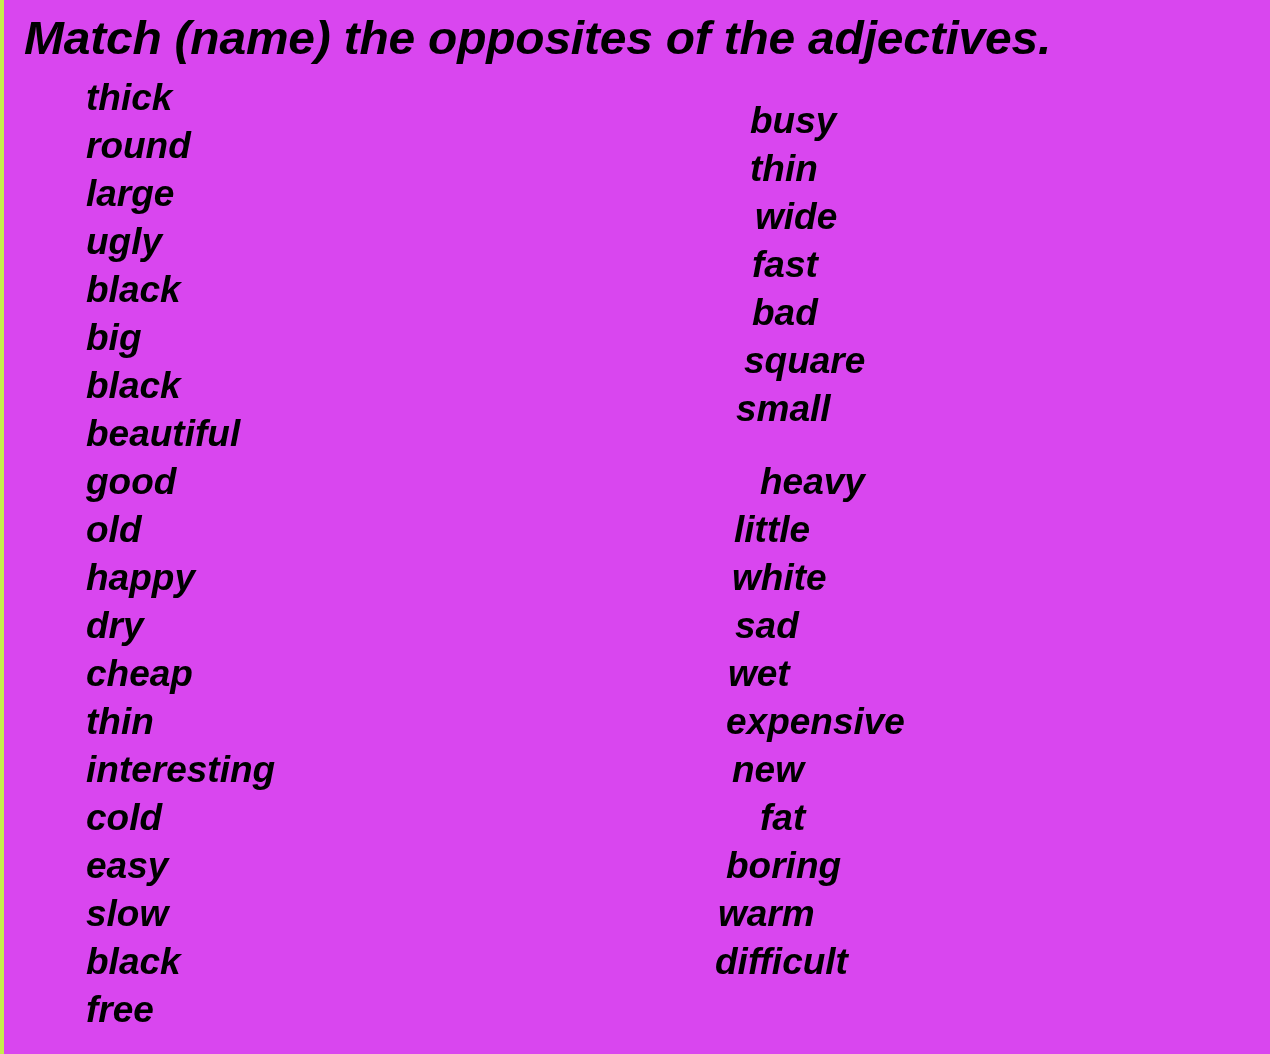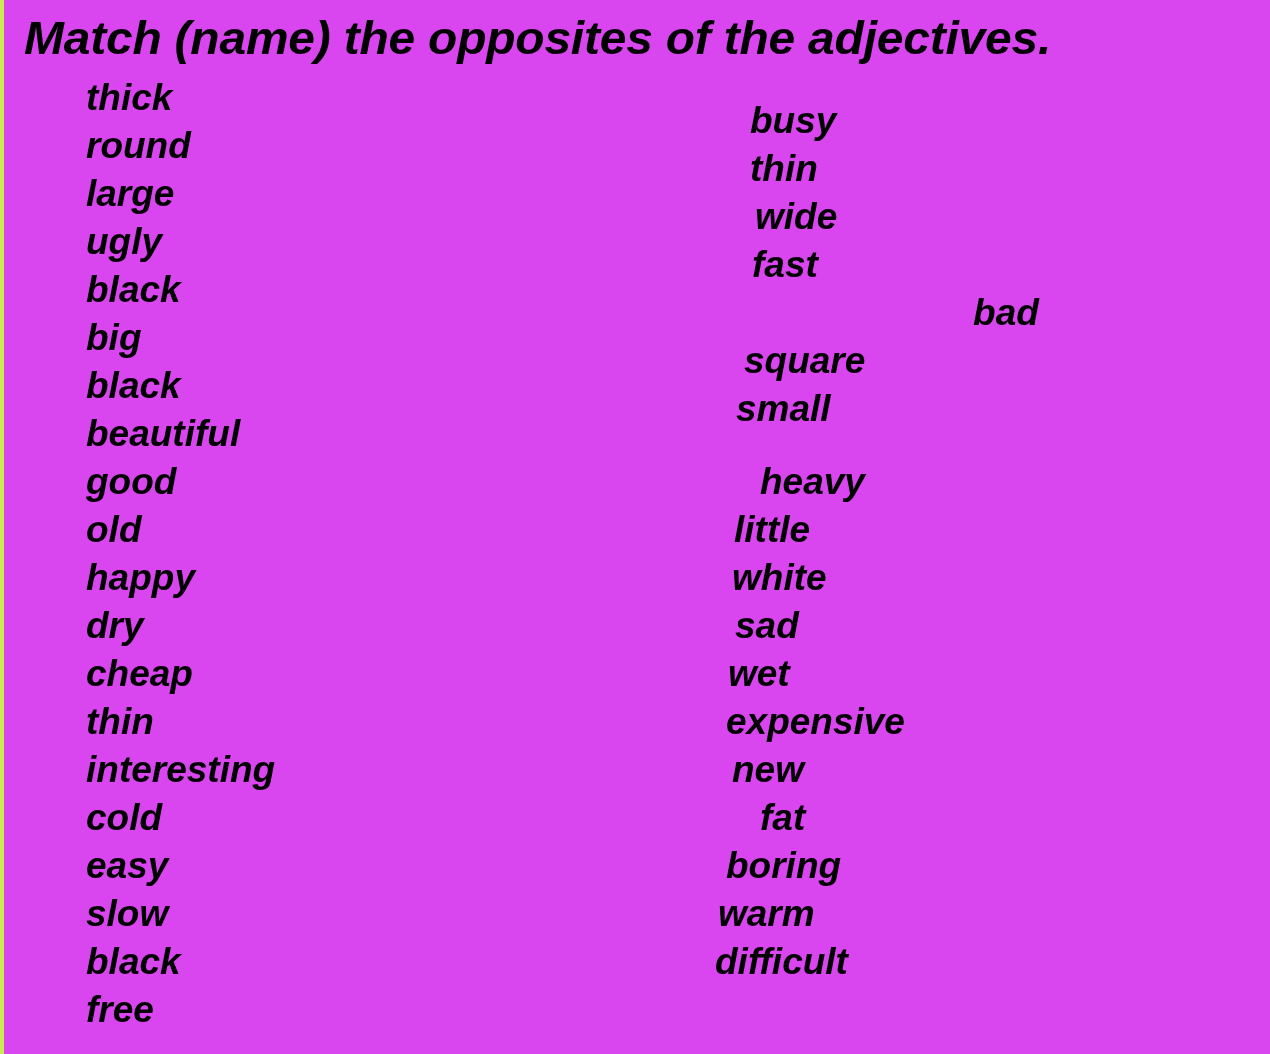--- a/index.html
+++ b/index.html
@@ -123,21 +123,21 @@
         <span class="word">slow</span>
         <span class="word">black</span>
         <span class="word">free</span>
       </div>
 
     <div class="column column--right" id="right-column">
         <span class="word" style="padding-left: 50px; margin-top: 23px;">busy</span>
         <span class="word" style="padding-left: 50px;">thin</span>
         <span class="word" style="padding-left: 55px;">wide</span>
         <span class="word" style="padding-left: 52px;">fast</span>
-        <span class="word" style="padding-left: 52px; text-align: center;">bad</span>
+        <span class="word" style="padding-left: 52px;">bad</span>
         <span class="word" style="padding-left: 44px;">square</span>
         <span class="word" style="padding-left: 36px;">small</span>
         <span class="word" style="padding-left: 60px; margin-top: 25px;">heavy</span>
         <span class="word" style="padding-left: 34px;">little</span>
         <span class="word" style="padding-left: 32px;">white</span>
         <span class="word" style="padding-left: 35px;">sad</span>
         <span class="word" style="padding-left: 28px;">wet</span>
         <span class="word" style="padding-left: 26px;">expensive</span>
         <span class="word" style="padding-left: 32px;">new</span>
         <span class="word" style="padding-left: 60px;">fat</span>

